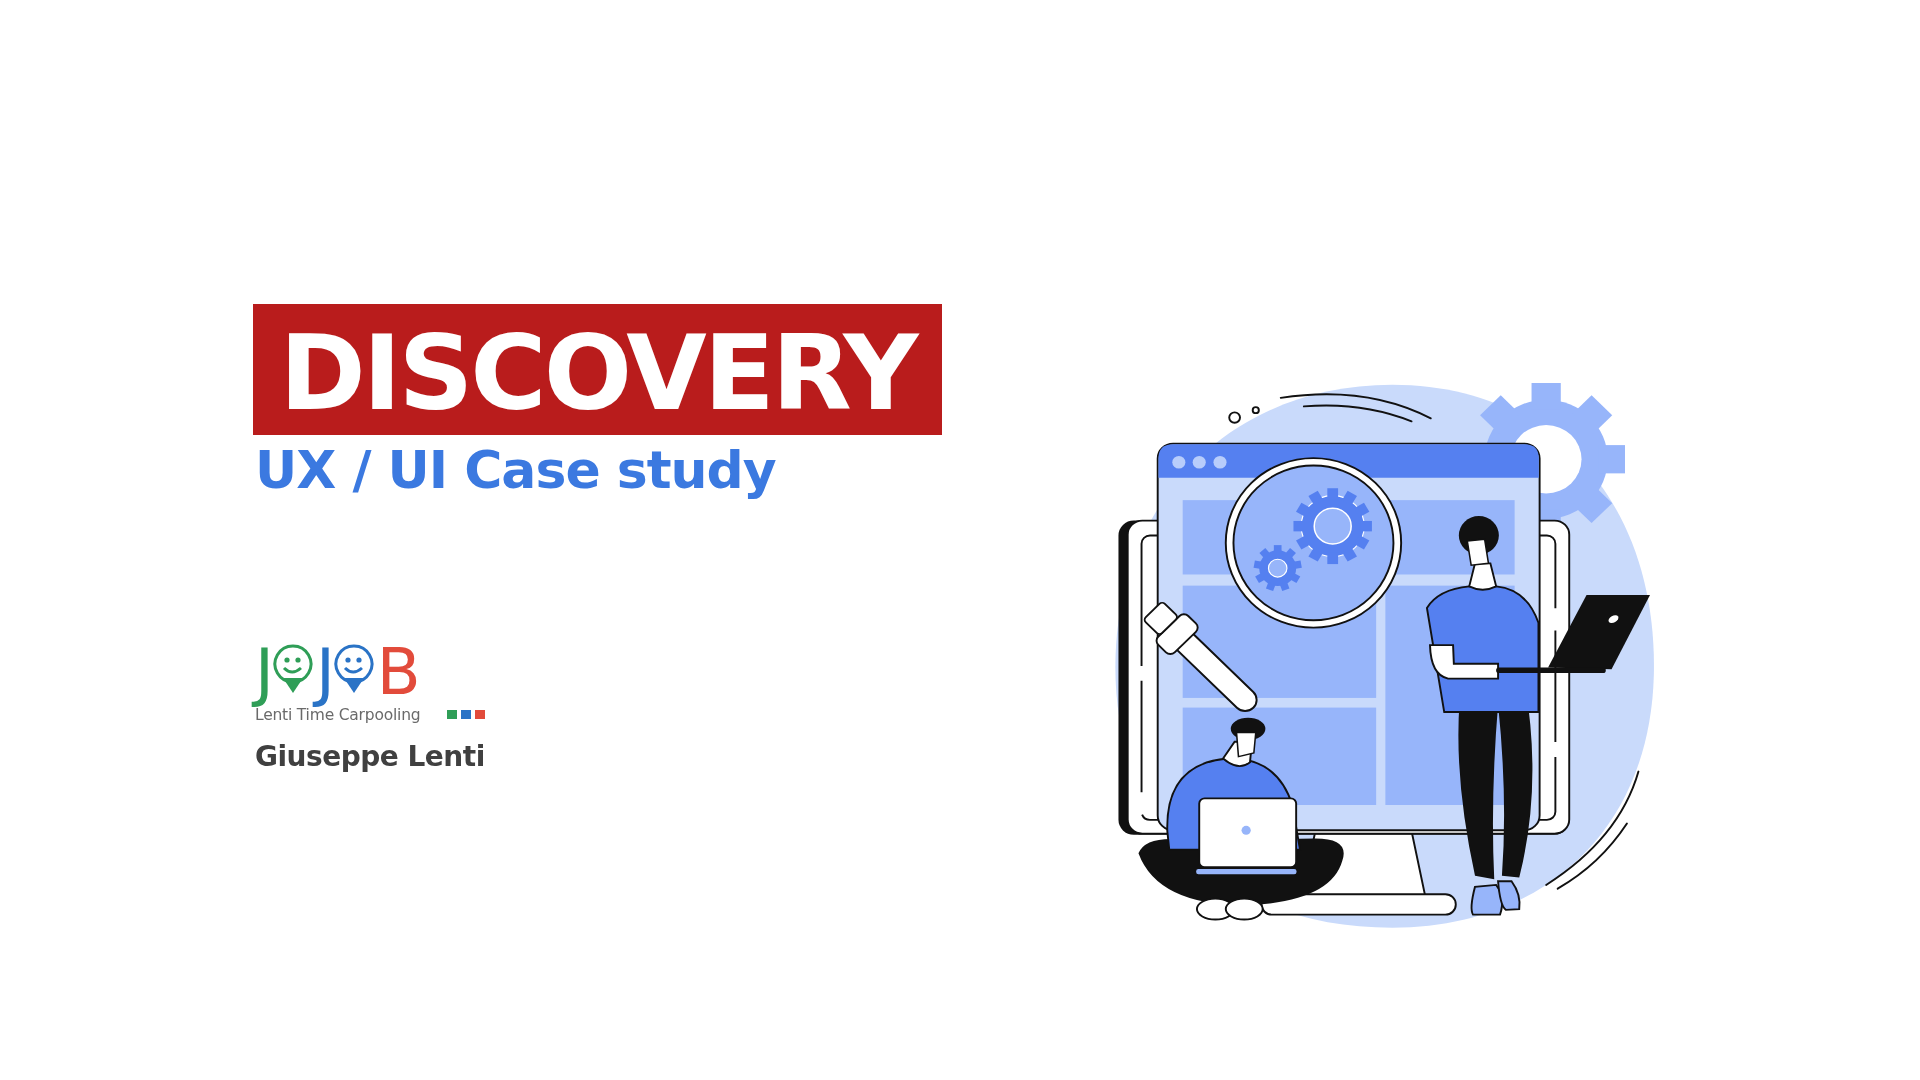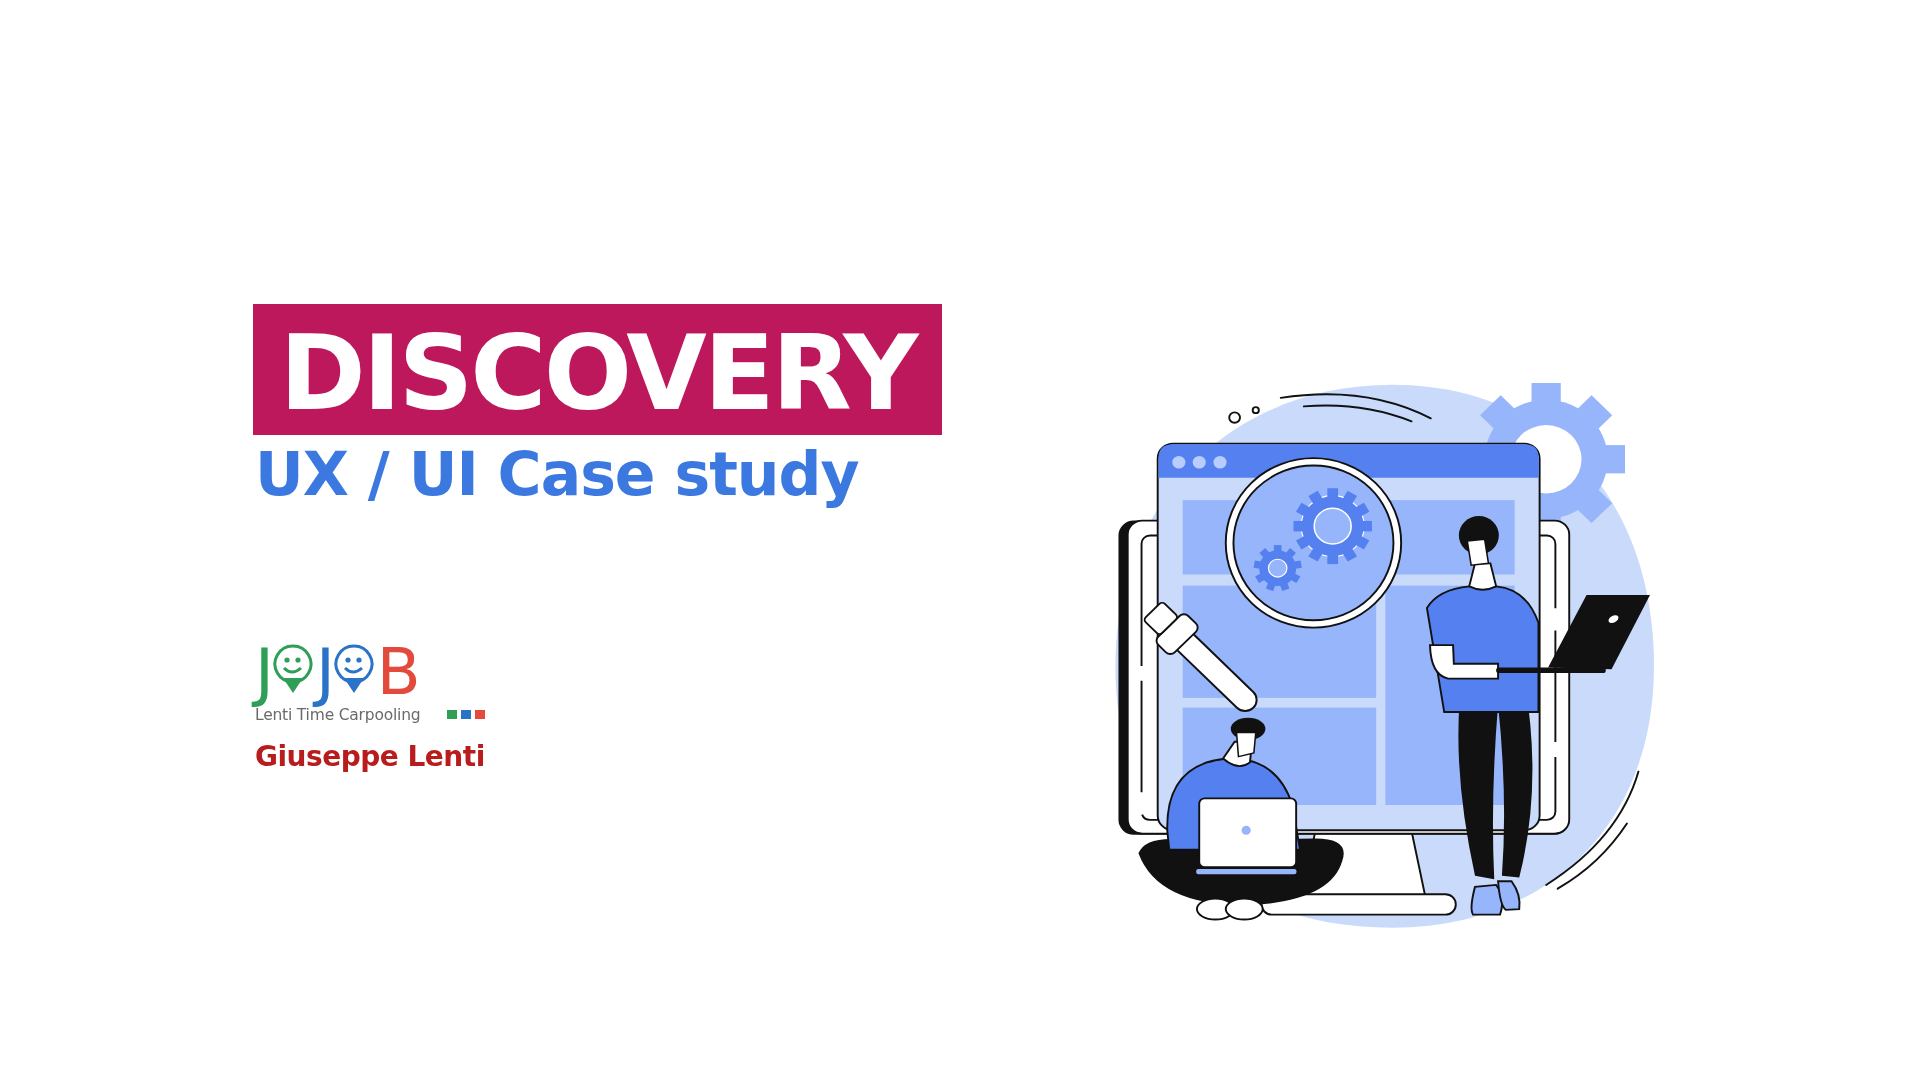--- a/index.html
+++ b/index.html
@@ -1,40 +1,40 @@
 <!DOCTYPE html>
 <html><head>
 <meta charset="utf-8">
 <style>
   html, body { margin:0; padding:0; }
   body { width:1920px; height:1080px; background:#ffffff; position:relative; overflow:hidden; font-family:"Liberation Sans", "DejaVu Sans", sans-serif; }
   .title-box {
     position:absolute; left:253px; top:304px; width:689px; height:131px;
-    background:#be185d; display:flex; align-items:center; justify-content:center;
+    background:#b91c1c; display:flex; align-items:center; justify-content:center;
   }
   .title-text {
     color:#ffffff; font-family:"DejaVu Sans", sans-serif; font-weight:bold;
     font-size:104px; letter-spacing:-3px; line-height:1; margin-top:6px;
   }
   .subtitle {
     position:absolute; left:255px; top:444px;
     color:#3b79e0; font-family:"DejaVu Sans", sans-serif; font-weight:bold;
-    font-size:60px; letter-spacing:-1px; line-height:1; white-space:nowrap;
+    font-size:52px; letter-spacing:-1px; line-height:1; white-space:nowrap;
   }
   .logo { position:absolute; left:255px; top:643px; width:245px; height:85px; }
   .logo-letters { position:absolute; left:0; top:0; height:58px; display:flex; align-items:flex-start; }
   .logo-j { font-family:"DejaVu Sans", sans-serif; font-size:64px; line-height:58px; font-weight:normal; }
   .logo-tag {
     position:absolute; left:0; top:63px; font-family:"DejaVu Sans", sans-serif;
     font-size:15.5px; color:#6a6a6a; white-space:nowrap; letter-spacing:-0.2px;
   }
   .logo-squares { position:absolute; top:67px; left:192px; display:flex; gap:4px; }
   .logo-squares span { width:10px; height:9px; display:block; }
   .author {
-    position:absolute; left:255px; top:743px; color:#b91c1c;
+    position:absolute; left:255px; top:743px; color:#404040;
     font-family:"DejaVu Sans", sans-serif; font-weight:bold; font-size:28px;
     letter-spacing:-0.5px; line-height:1; white-space:nowrap;
   }
   .illustration { position:absolute; left:1100px; top:370px; width:600px; height:580px; }
 </style>
 </head>
 <body>
 
 <div class="title-box">
   <span class="title-text">DISCOVERY</span>

